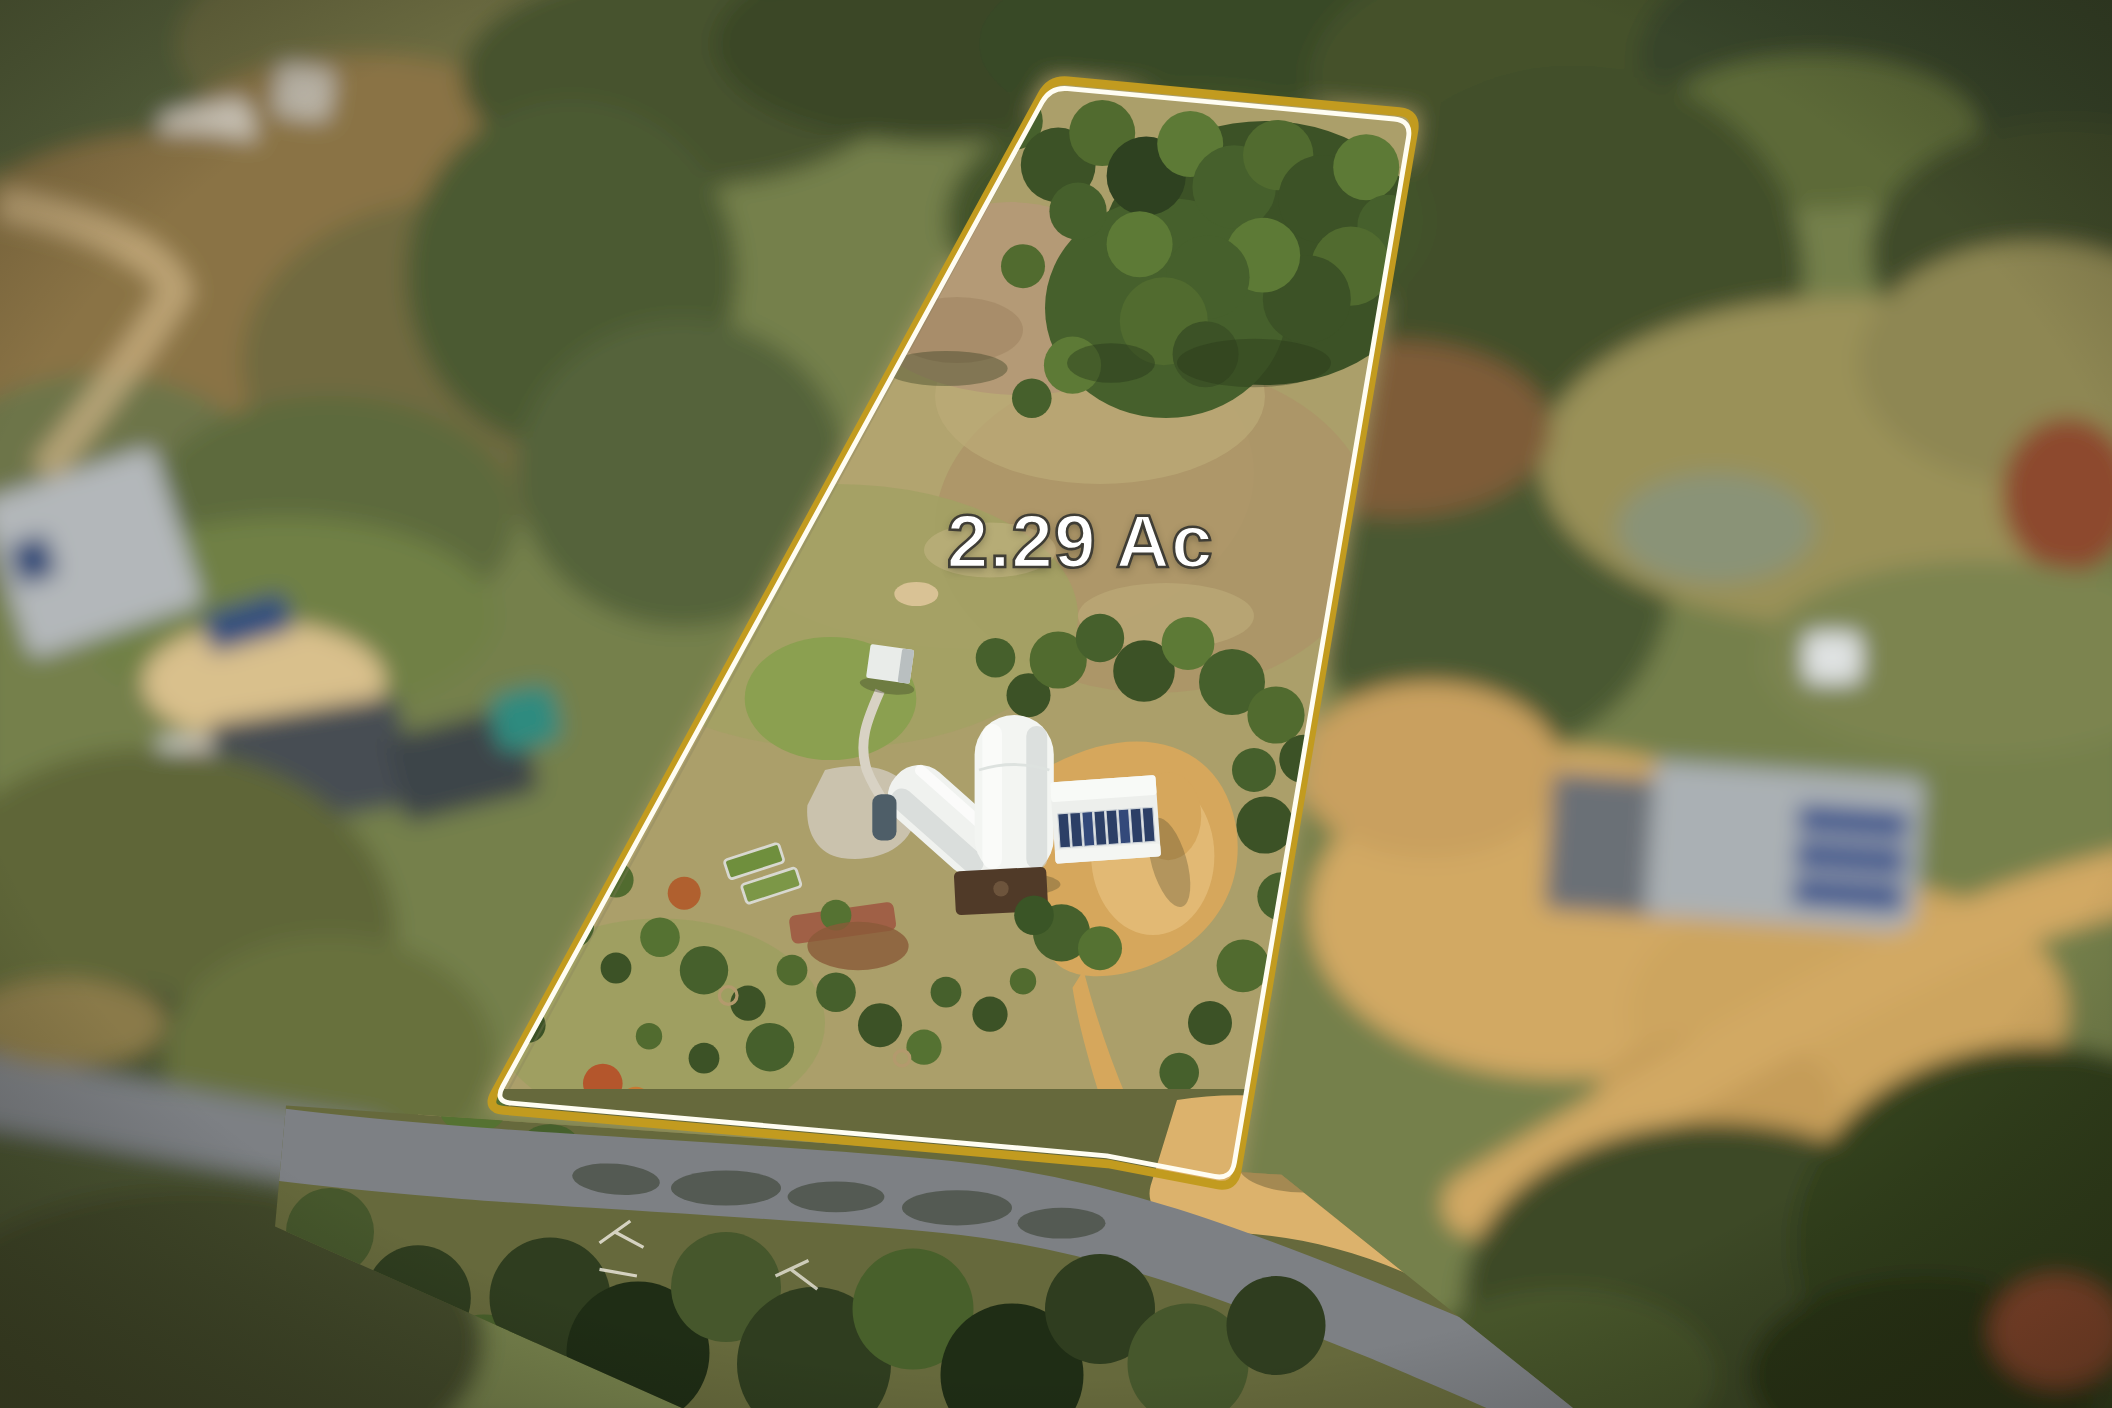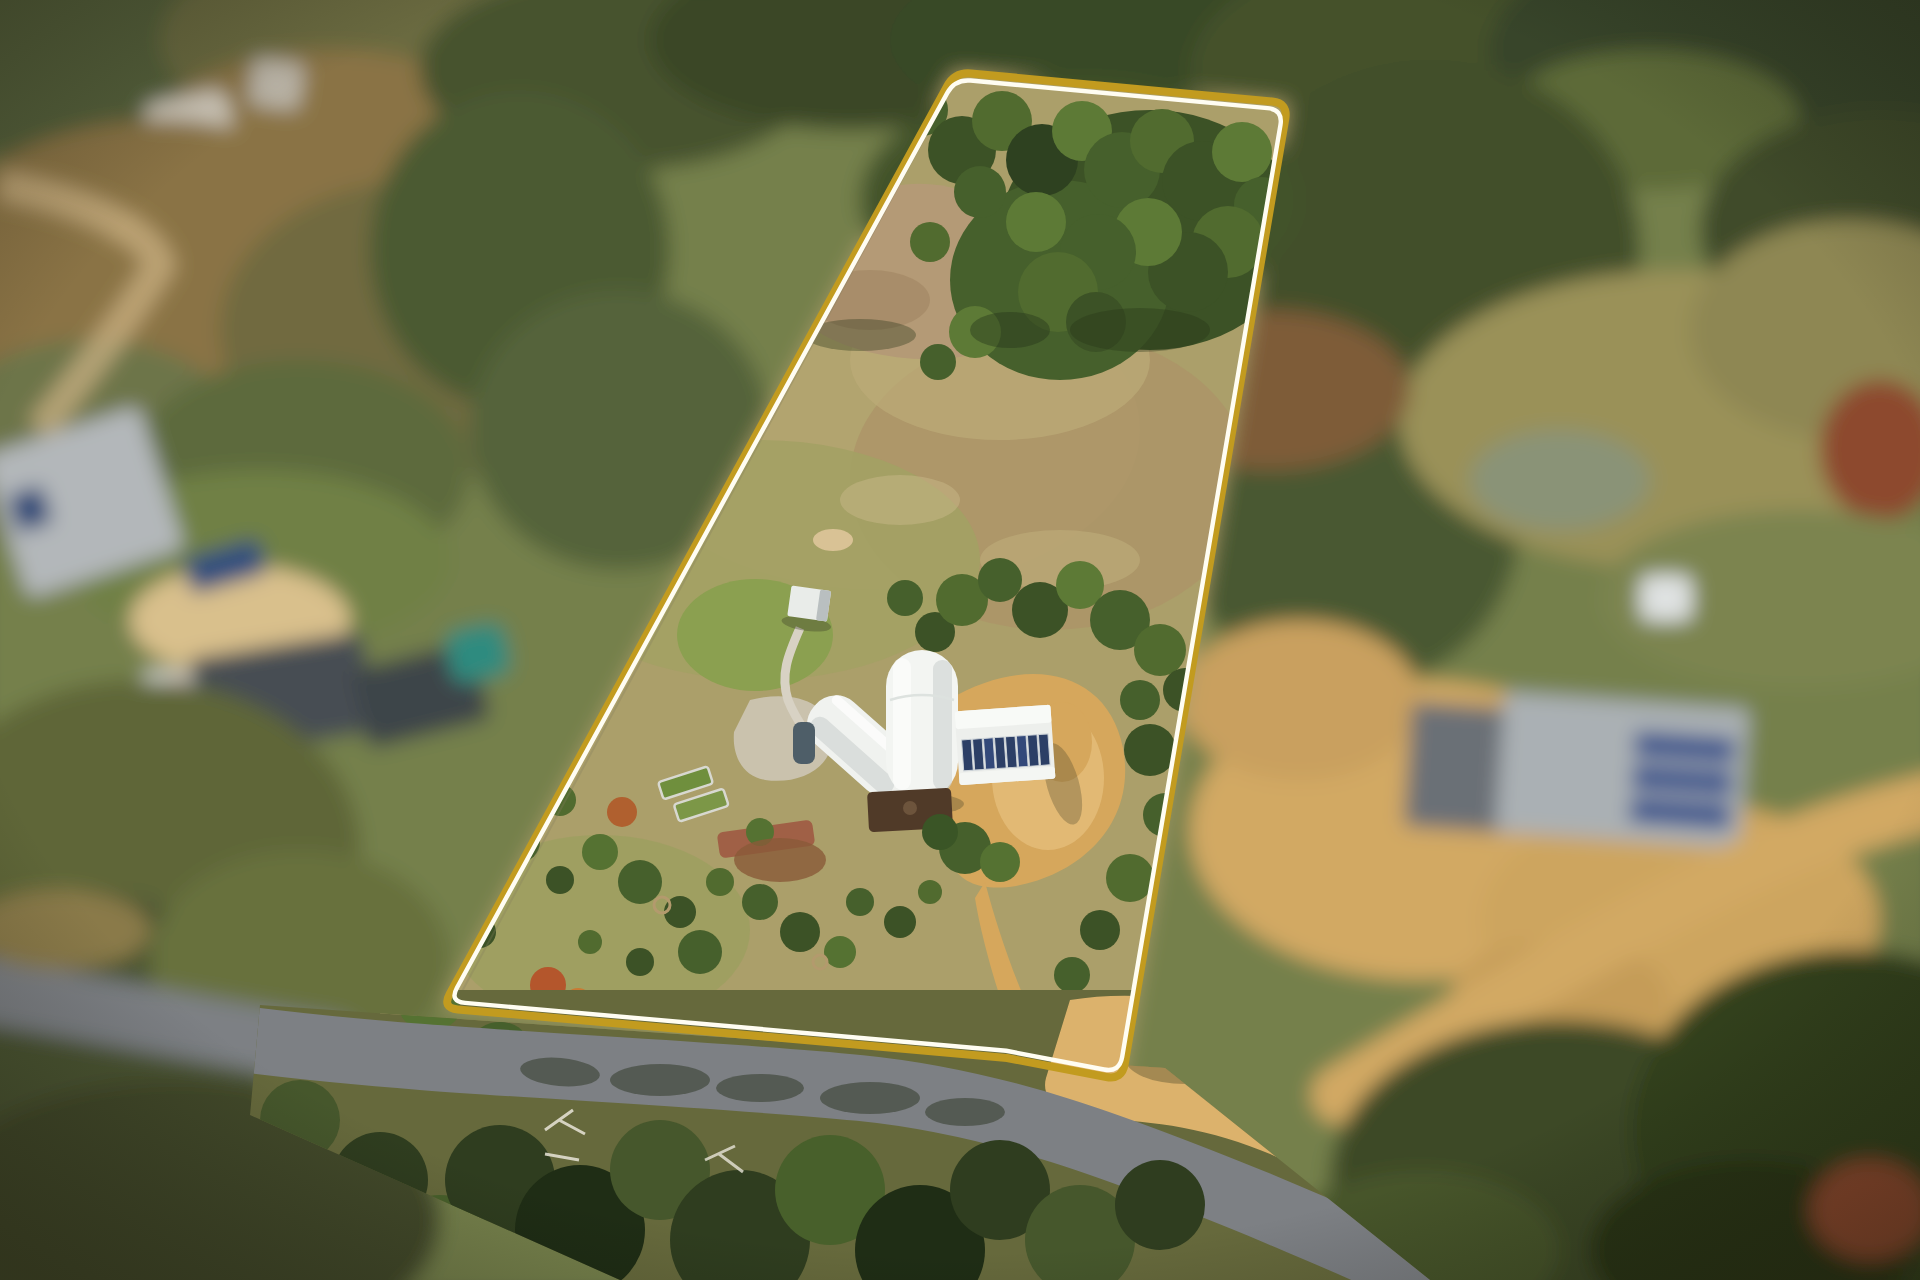--- a/index.html
+++ b/index.html
@@ -334,14 +334,15 @@
   </g>
 
   <g>
     <path class="stroke-gold" d="M 970.9,73.5 L 1272.1,101.5 Q 1288,103 1285.3,118.8 L 1124.7,1064.2 Q 1122,1080 1106.3,1077 L 1007,1058 L 457.9,1009.4 Q 442,1008 449.7,994 L 947.3,86 Q 955,72 970.9,73.5 Z" fill="none" stroke-width="8" stroke-linejoin="round"></path>
     <path class="stroke-white" d="M 970.9,73.5 L 1272.1,101.5 Q 1288,103 1285.3,118.8 L 1124.7,1064.2 Q 1122,1080 1106.3,1077 L 1007,1058 L 457.9,1009.4 Q 442,1008 449.7,994 L 947.3,86 Q 955,72 970.9,73.5 Z" fill="none" stroke-width="4.5" stroke-linejoin="round" transform="translate(950 560) scale(0.9855) translate(-950 -560)"></path>
   </g>
 
   <rect x="0" y="0" width="1920" height="1280" fill="url(#vig)"></rect>
 </svg>
 
+<div class="area-label">2.29 Ac</div>
 
 </div>
 
 </body></html>

